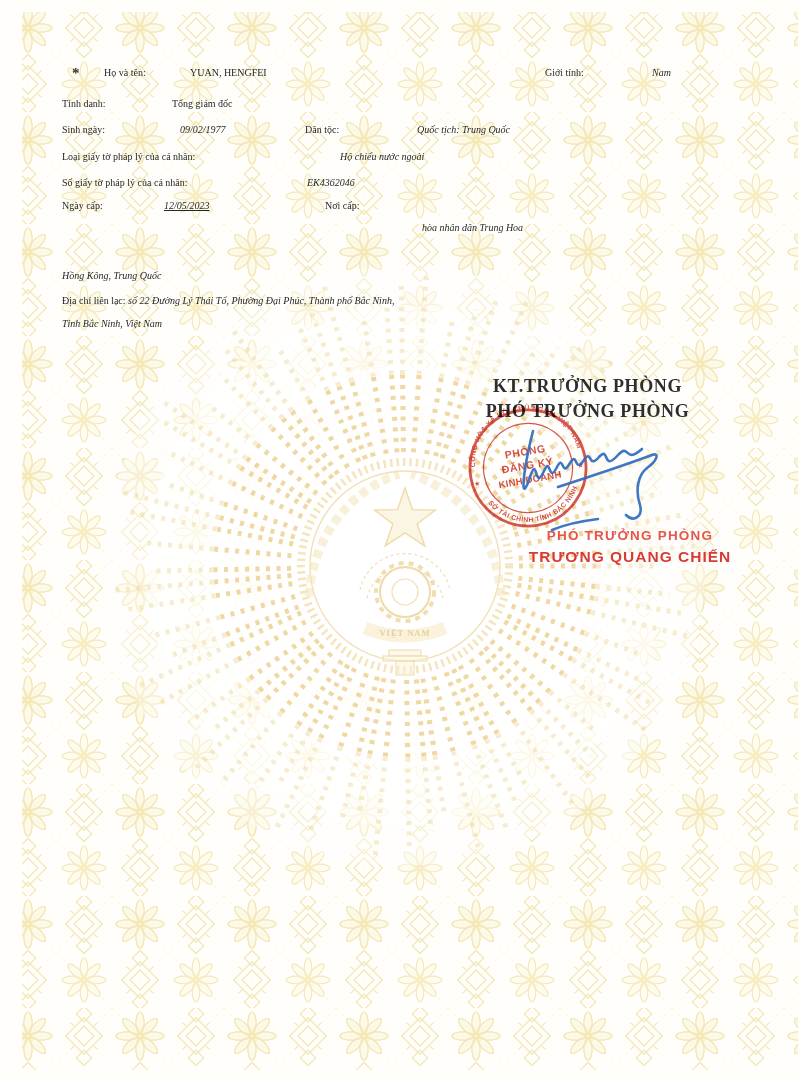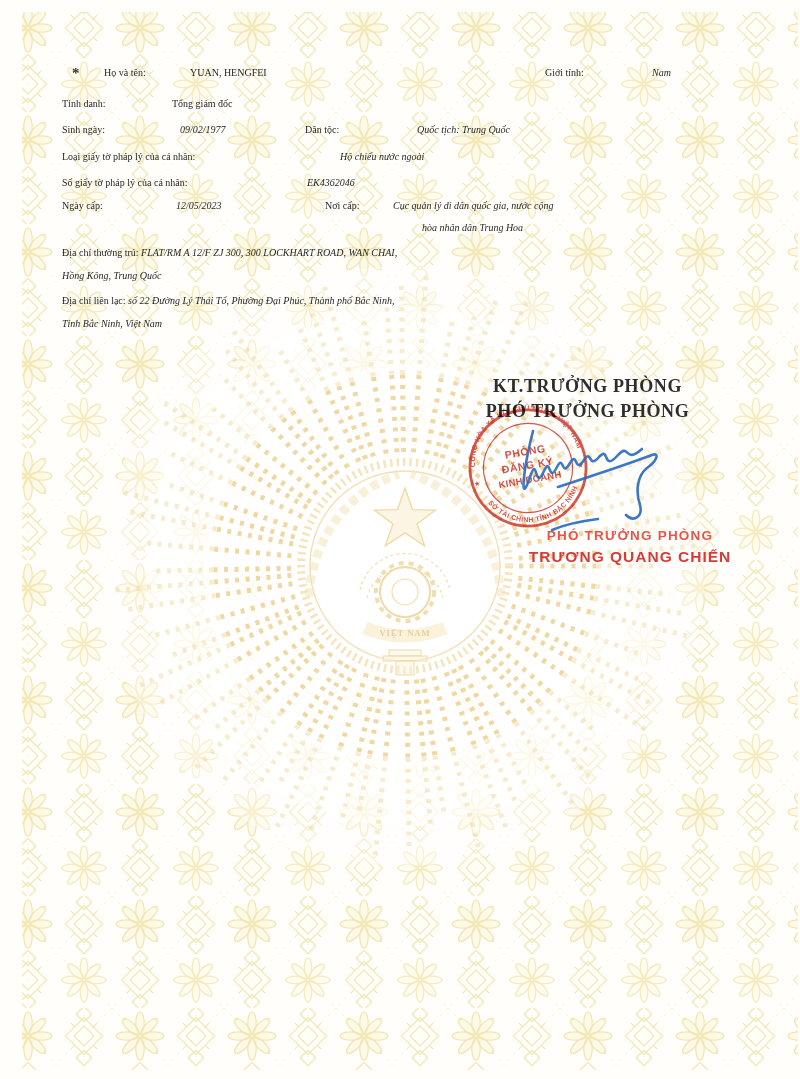--- a/index.html
+++ b/index.html
@@ -264,26 +264,24 @@
     <span class="t" style="left:305px;top:121px;">Dân tộc:</span>
     <span class="t it" style="left:417px;top:121px;">Quốc tịch: Trung Quốc</span>
 
     <span class="t" style="left:62px;top:148px;">Loại giấy tờ pháp lý của cá nhân:</span>
     <span class="t it" style="left:340px;top:148px;">Hộ chiếu nước ngoài</span>
 
     <span class="t" style="left:62px;top:174px;">Số giấy tờ pháp lý của cá nhân:</span>
     <span class="t it" style="left:307px;top:174px;">EK4362046</span>
 
     <span class="t" style="left:62px;top:197px;">Ngày cấp:</span>
-    <span class="t it" style="left:176px;top:197px;">12/05/2023</span>
+    <span class="t it" style="left:164px;top:197px;text-decoration:underline;">12/05/2023</span>
     <span class="t" style="left:325px;top:197px;">Nơi cấp:</span>
-    <span class="t it" style="left:393px;top:197px;">Cục quản lý di dân quốc gia, nước cộng</span>
     <span class="t it" style="left:422px;top:219px;">hòa nhân dân Trung Hoa</span>
 
-    <span class="t" style="left:62px;top:244px;"><span>Địa chỉ thường trú:</span>&nbsp;<span class="it">FLAT/RM A 12/F ZJ 300, 300 LOCKHART ROAD, WAN CHAI,</span></span>
     <span class="t it" style="left:62px;top:267px;">Hồng Kông, Trung Quốc</span>
 
     <span class="t" style="left:62px;top:292px;"><span>Địa chỉ liên lạc:</span>&nbsp;<span class="it">số 22 Đường Lý Thái Tổ, Phường Đại Phúc, Thành phố Bắc Ninh,</span></span>
     <span class="t it" style="left:62px;top:315px;">Tỉnh Bắc Ninh, Việt Nam</span>
   </div>
 
   <div class="auth-block">
     <div>KT.TRƯỞNG PHÒNG</div>
     <div>PHÓ TRƯỞNG PHÒNG</div>
   </div>

